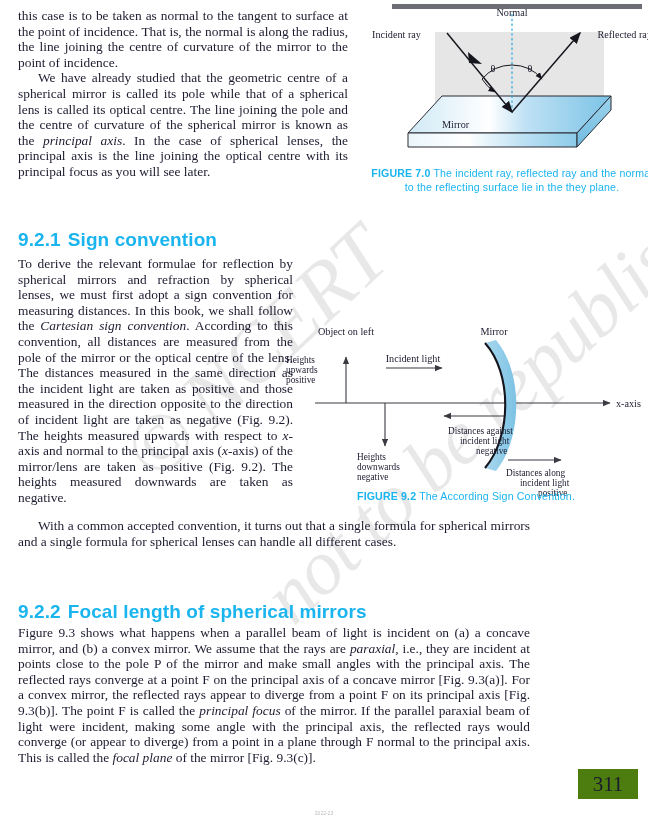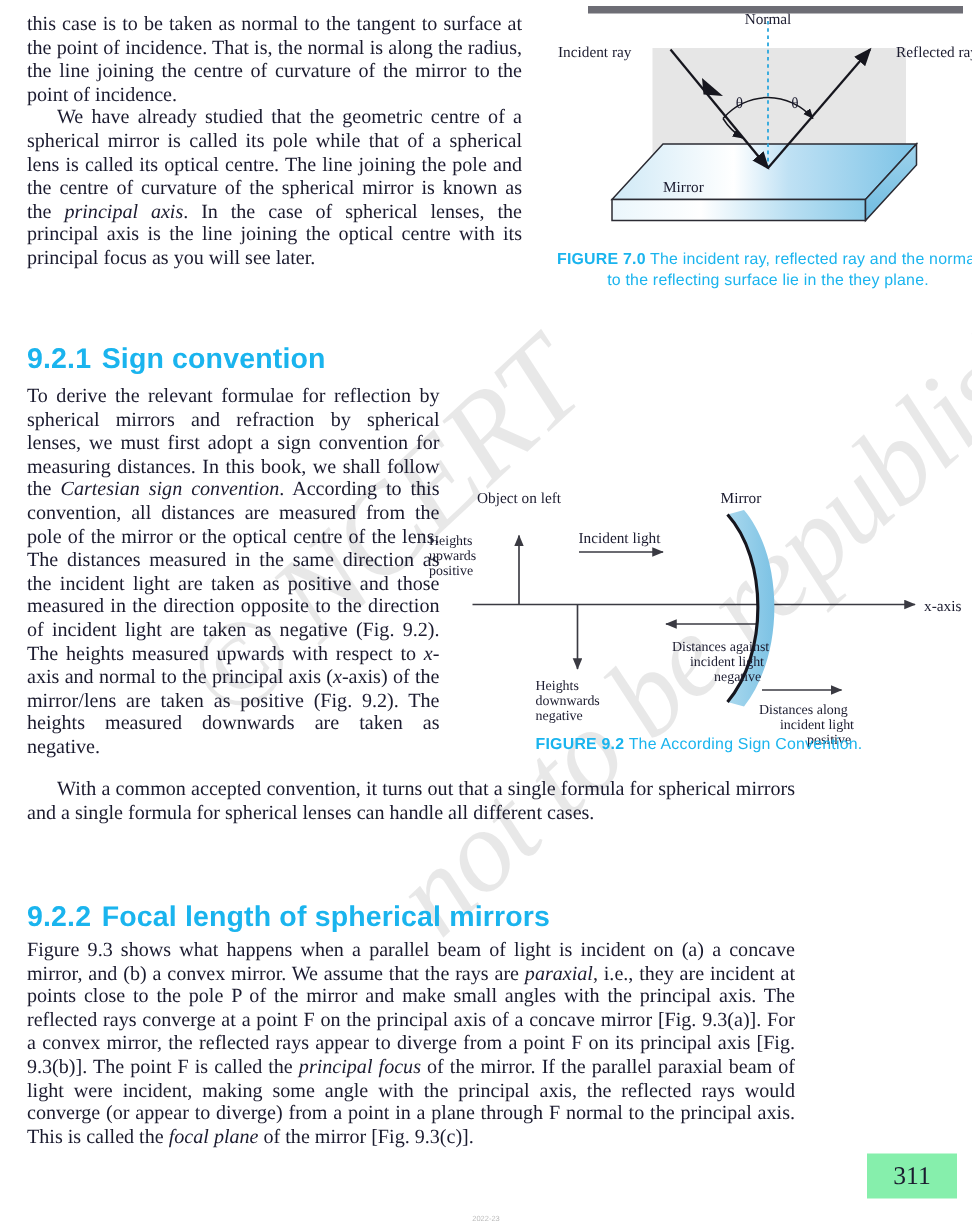--- a/index.html
+++ b/index.html
@@ -99,24 +99,24 @@
     font-size:10.2px;fill:#1b1b2f;
   }
   .svglbl-sm{
     font-family:"Liberation Serif","DejaVu Serif",serif;
     font-size:9.3px;fill:#1b1b2f;
   }
 
   
   .pagenum{
     position:absolute;right:10px;bottom:18px;
-    background:#86efac;
+    background:#4d7c0f;
     width:60px;height:30px;
     display:flex;align-items:center;justify-content:center;
-    font-size:17px;color:#1b1b2f;
+    font-size:21px;color:#1b1b2f;
     z-index:12;
   }
   .footmark{
     position:absolute;left:50%;bottom:1px;transform:translateX(-50%);
     font-size:5px;color:#bbb;z-index:12;
     font-family:"Liberation Sans","DejaVu Sans",sans-serif;
   }
 </style>
 </head>
 <body>

